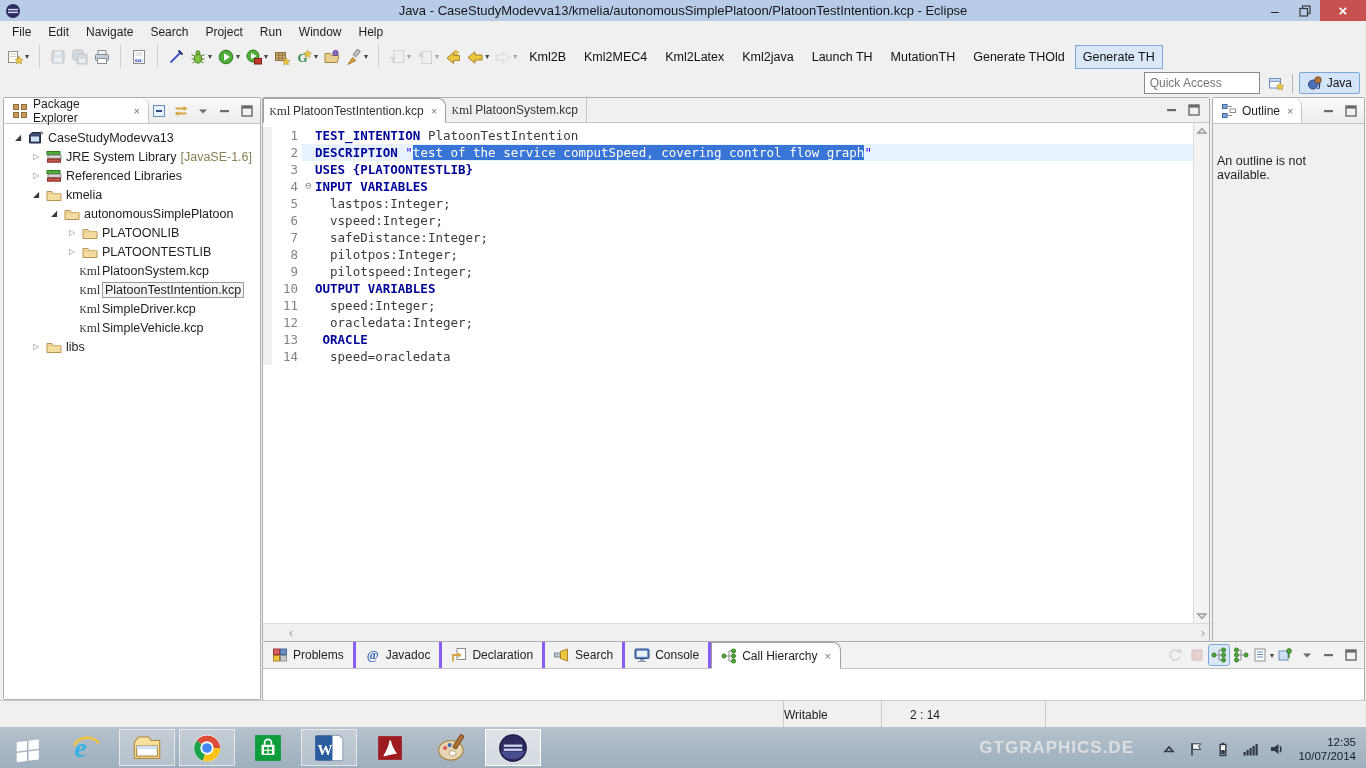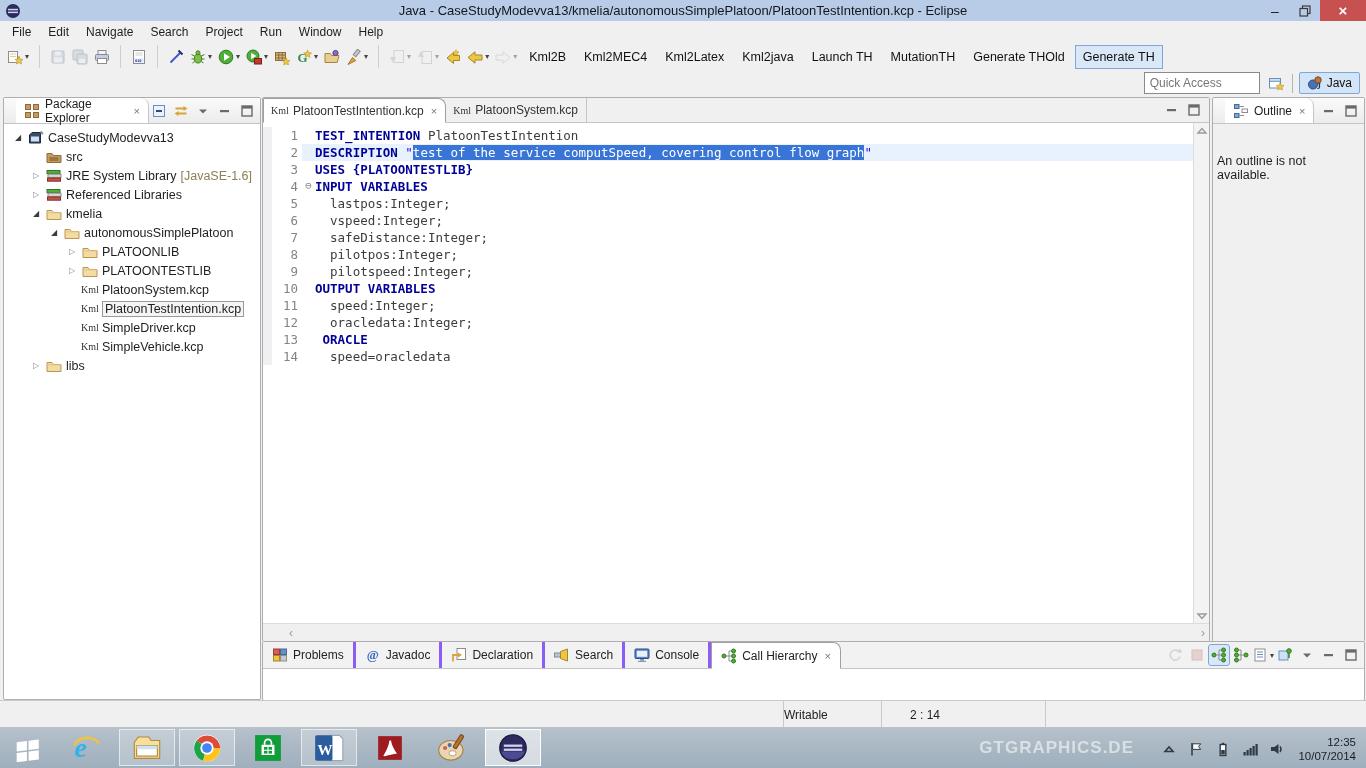--- a/index.html
+++ b/index.html
@@ -36,36 +36,36 @@
              border-radius:2px;padding:2px 7px;font-family:inherit;font-size:12px;color:#111;}
   
   .panel{position:absolute;background:#fff;border:1px solid #aeaeae;border-radius:2px;overflow:hidden;}
   .p-left{left:3px;top:97px;width:256px;height:601px;}
   .p-editor{left:262px;top:97px;width:946px;height:543px;}
   .p-outline{left:1212px;top:97px;width:151px;height:543px;}
   .p-bottom{left:262px;top:641px;width:1101px;height:58px;}
   .view-header{height:25px;background:linear-gradient(#fafafa,#ececec);border-bottom:1px solid #c5c5c5;
                display:flex;align-items:center;}
   .view-tab{display:flex;align-items:center;gap:5px;height:25px;padding:0 8px;background:#fff;
-            border-right:1px solid #c5c5c5;border-top-right-radius:8px;margin-left:12px;}
+            border-right:1px solid #c5c5c5;border-top-right-radius:8px;}
   .tab-close{color:#777;font-size:11px;margin-left:2px;}
   .view-tools{margin-left:auto;display:flex;align-items:center;gap:2px;padding-right:3px;}
   .vt-btn{border:none;background:transparent;width:20px;height:20px;display:flex;align-items:center;
           justify-content:center;padding:0;border-radius:2px;}
   .vt-btn.active{background:#d9e7f7;outline:1px solid #7da7d9;}
   .vt-btn.disabled{opacity:.45;}
   
   .tree{padding-top:4px;font-size:12.5px;}
   .tree-row{display:flex;align-items:center;height:19px;gap:4px;white-space:nowrap;}
   .arrow{width:12px;text-align:center;font-size:8px;color:#3c3c3c;flex:none;}
   .arrow.collapsed{color:#8a8a8a;}
   .lbl.sel-box{background:#f4f4f4;border:1px solid #9a9a9a;padding:0 2px;}
   .sfx{color:#8b8057;}
   .kml-txt{font-family:"Liberation Serif",serif;font-size:10px;color:#333;}
-  .kml-txt small{font-size:10px;}
+  .kml-txt small{font-size:13px;}
   .at{color:#3b6bbf;font-size:13px;font-family:"Liberation Serif",serif;}
   
   .etabs{height:24px;display:flex;align-items:stretch;background:#f0f0f0;border-bottom:1px solid #c5c5c5;}
   .etab{display:flex;align-items:center;gap:5px;padding:0 8px;color:#333;border-right:1px solid #c5c5c5;}
   .etab.active{background:#fff;border:1px solid #a0a0a0;border-bottom:1px solid #fff;border-top-right-radius:8px;margin-bottom:-1px;}
   .ebody{position:absolute;top:25px;left:0;right:15px;bottom:17px;background:#fff;overflow:hidden;padding-top:4px;}
   .cl{display:flex;height:17px;line-height:17px;font-family:"DejaVu Sans Mono","Liberation Mono",monospace;font-size:12.5px;}
   .lmargin{width:9px;background:#eef0f1;flex:none;}
   .ln{width:26px;text-align:right;color:#848484;padding-right:4px;flex:none;background:#fff;}
   .fold{width:13px;font-size:11px;color:#8a8a8a;text-align:center;flex:none;line-height:16px;}
@@ -427,31 +427,20 @@
           <span class="icon">
             <svg width="16" height="16" viewBox="0 0 16 16" xmlns="http://www.w3.org/2000/svg">
               <path d="M1.5 5 l2.5 -2.5 h8.5 V13 H1.5 Z" fill="#3a4a6b" stroke="#1f2a40"></path>
               <rect x="3" y="6.5" width="8" height="5" fill="#cfe1f5"></rect>
               <line x1="12.5" y1="1.5" x2="15" y2="4" stroke="#8d8d8d" stroke-width="2"></line>
             </svg>
           </span>
           <span class="lbl">CaseStudyModevva13</span>
         </div>
         <div class="tree-row" style="padding-left: 26px;">
-          <span class="arrow none"></span>
-          <span class="icon">
-            <svg width="16" height="16" viewBox="0 0 16 16" xmlns="http://www.w3.org/2000/svg">
-              <path d="M1 4.5 h5 l1.5 2 H15 V13.5 H1 Z" fill="#c89b5a" stroke="#8a6d3b"></path>
-              <line x1="3.5" y1="9" x2="12.5" y2="9" stroke="#6b5229"></line>
-              <line x1="3.5" y1="11" x2="12.5" y2="11" stroke="#6b5229"></line>
-            </svg>
-          </span>
-          <span class="lbl">src</span>
-        </div>
-        <div class="tree-row" style="padding-left: 26px;">
           <span class="arrow collapsed">▷</span>
           <span class="icon">
             <svg width="16" height="16" viewBox="0 0 16 16" xmlns="http://www.w3.org/2000/svg">
               <rect x="1" y="2.5" width="13" height="3.2" fill="#4fae3a" stroke="#2f7a1e"></rect>
               <rect x="2" y="6.2" width="13" height="3.2" fill="#d9d9d9" stroke="#8d8d8d"></rect>
               <rect x="1.5" y="10" width="13" height="3.2" fill="#c0564a" stroke="#8a2f26"></rect>
             </svg>
           </span>
           <span class="lbl">JRE System Library</span>
           <span class="sfx"> [JavaSE-1.6]</span>

